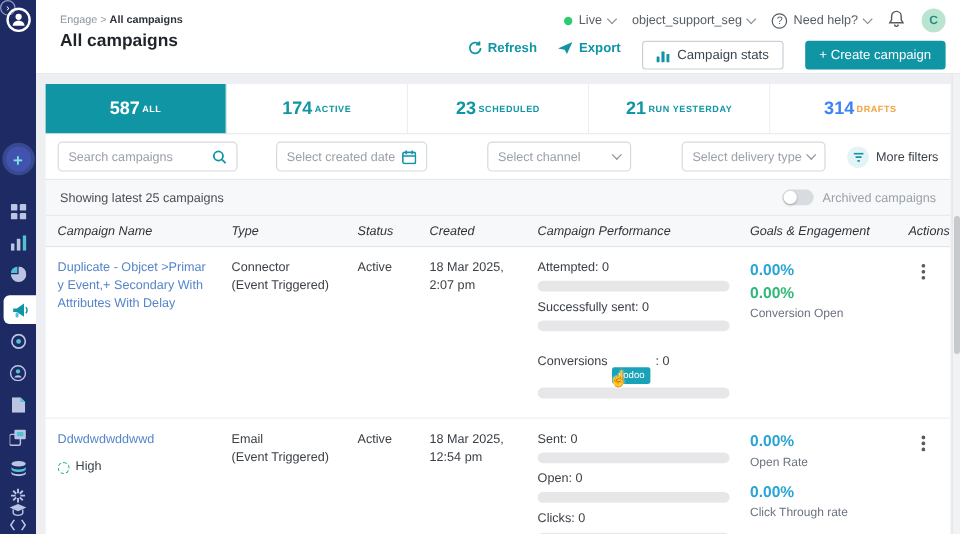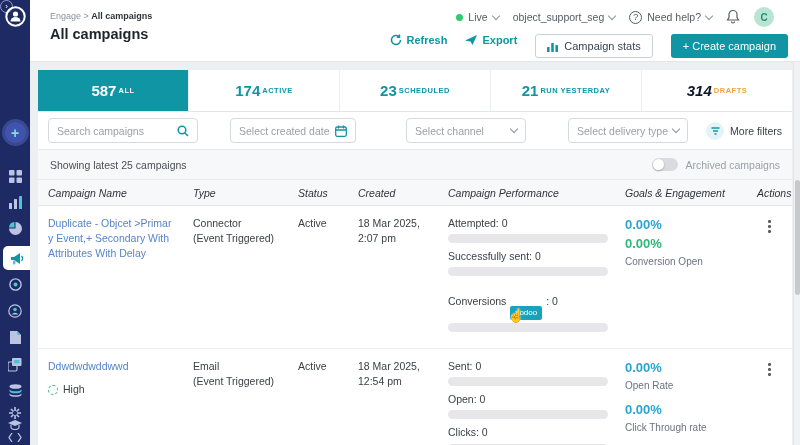--- a/index.html
+++ b/index.html
@@ -11,21 +11,21 @@
   .side-ic { position:absolute; left:0; width:30px; display:flex; justify-content:center; align-items:center; color:#bcc4e4; }
   .side-ic svg { display:block; }
   .logo-wrap { top:6px; }
   .expand-btn { top:66px; left:17px; width:13px; height:13px; border:1px solid #8f9ac9; border-radius:50%; background:#1d2a63; color:#fff; font-size:8px; line-height:11px; text-align:center; display:block; z-index:6; }
   .plus-btn { top:122px; }
   .plus-inner { width:21px; height:21px; border-radius:50%; background:#4153ae; box-shadow:0 0 0 3px rgba(90,110,200,.45); color:#7fe0e8; font-size:14px; font-weight:bold; display:flex; align-items:center; justify-content:center; }
   .active-pill { position:absolute; left:3px; top:246px; width:27px; height:24px; background:#fff; border-radius:5px 0 0 5px; display:flex; align-items:center; justify-content:center; }
 
   
   .topbar { position:absolute; left:30px; top:0; width:770px; height:62px; background:#fff; border-bottom:1px solid #e3e6ea; }
-  .util-row { position:absolute; right:26px; top:7px; display:flex; align-items:center; gap:14px; font-size:10.5px; color:#555c63; }
+  .util-row { position:absolute; right:12px; top:7px; display:flex; align-items:center; gap:14px; font-size:10.5px; color:#555c63; }
   .util-item { display:flex; align-items:center; gap:5px; }
   .dot { width:7px; height:7px; border-radius:50%; }
   .chev { width:6px; height:6px; border-right:1.5px solid #8b939c; border-bottom:1.5px solid #8b939c; transform:rotate(45deg); margin-top:-3px; }
   .qmark { width:13px; height:13px; border:1.2px solid #555c63; border-radius:50%; font-size:9px; line-height:11px; text-align:center; }
   .avatar { width:20px; height:20px; border-radius:50%; background:#b9e4d2; color:#1f8f7a; font-weight:bold; font-size:10px; display:flex; align-items:center; justify-content:center; }
   .breadcrumb { position:absolute; left:20px; top:11px; font-size:9px; color:#8b939c; }
   .breadcrumb b { color:#2e3338; }
   .page-title { position:absolute; left:20px; top:26px; font-size:14.5px; font-weight:bold; color:#1f242b; }
   .hdr-actions { position:absolute; right:12px; top:34px; display:flex; align-items:flex-start; gap:18px; }
   .link-btn { display:flex; align-items:center; gap:5px; color:#1095a5; font-size:11px; font-weight:bold; background:none; border:none; }
@@ -252,21 +252,21 @@
       </div>
       <div class="tab">
         <span class="cnt" style="color: rgb(16, 149, 165);">23</span>
         <span class="lbl" style="color: rgb(16, 149, 165);">SCHEDULED</span>
       </div>
       <div class="tab">
         <span class="cnt" style="color: rgb(16, 149, 165);">21</span>
         <span class="lbl" style="color: rgb(16, 149, 165);">RUN YESTERDAY</span>
       </div>
       <div class="tab">
-        <span class="cnt" style="color: #0f172a; font-style: italic;">314</span>
+        <span class="cnt" style="color: #3b82f6;">314</span>
         <span class="lbl" style="color: rgb(242, 163, 60);">DRAFTS</span>
       </div>
     </div>
 
     <div class="filterbar">
       <label class="fbox w-search">
         <input type="text" placeholder="Search campaigns" style="">
         <svg width="12" height="12" viewBox="0 0 12 12" fill="none" stroke="#1095a5" stroke-width="1.5">
             <circle cx="5" cy="5" r="3.8"></circle>
             <path d="M8 8 l3 3"></path>

